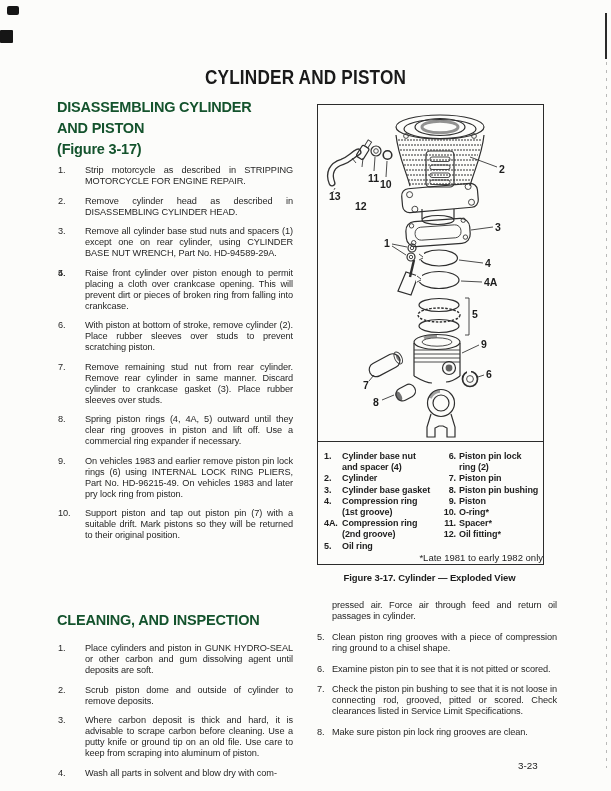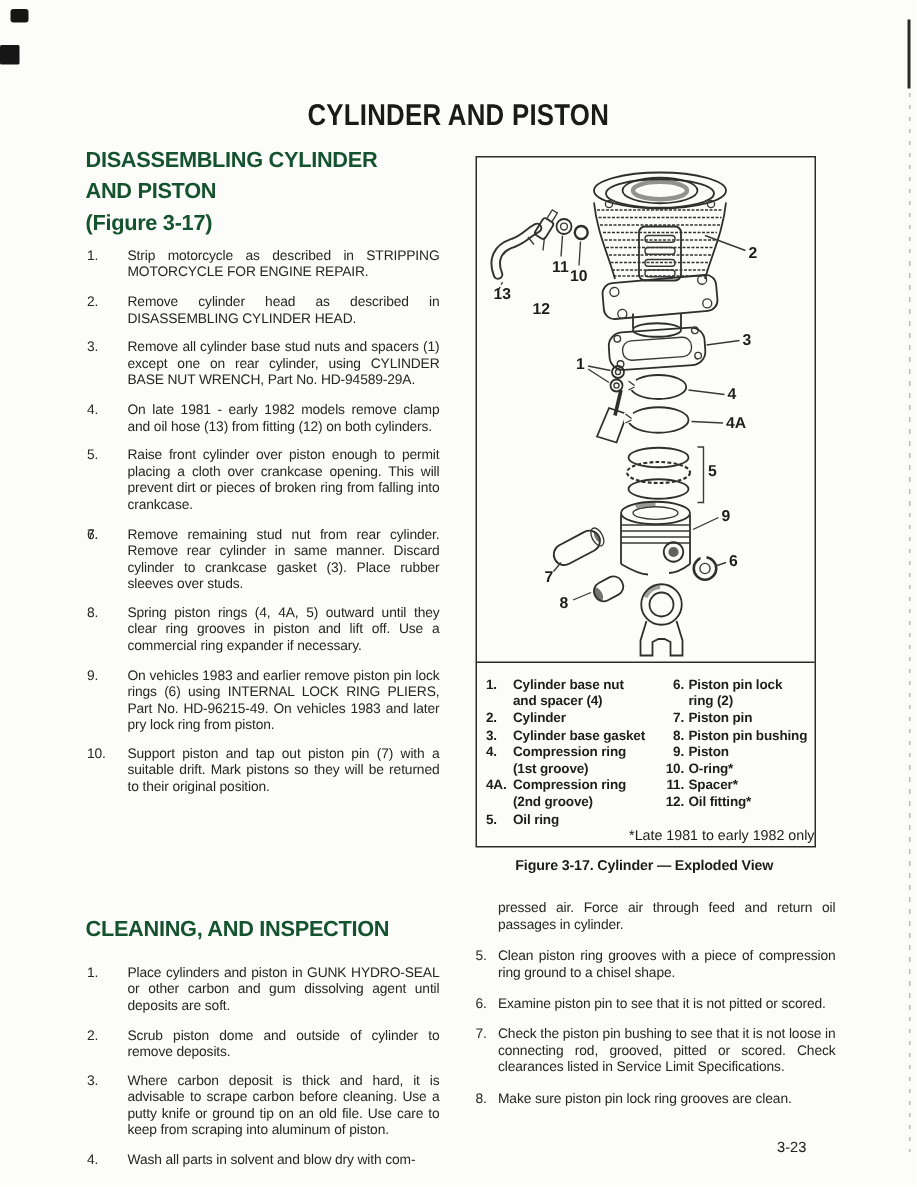--- a/index.html
+++ b/index.html
@@ -86,28 +86,28 @@
         <div class="step">
           <span class="step-num">2.</span>
           <span class="step-text">Remove cylinder head as described in DISASSEMBLING CYLINDER HEAD.</span>
         </div>
         <div class="step">
           <span class="step-num">3.</span>
           <span class="step-text">Remove all cylinder base stud nuts and spacers (1) except one on rear cylinder, using CYLINDER BASE NUT WRENCH, Part No. HD-94589-29A.</span>
         </div>
         <div class="step">
           <span class="step-num">4.</span>
-          <span class="step-text">On late 1981 - early 1982 models remove clamp and oil hose (13) from fitting (12) on both cylinders.</span>
         </div>
         <div class="step">
           <span class="step-num">5.</span>
           <span class="step-text">Raise front cylinder over piston enough to permit placing a cloth over crankcase opening. This will prevent dirt or pieces of broken ring from falling into crankcase.</span>
         </div>
         <div class="step">
           <span class="step-num">6.</span>
+          <span class="step-text">With piston at bottom of stroke, remove cylinder (2). Place rubber sleeves over studs to prevent scratching piston.</span>
         </div>
         <div class="step">
           <span class="step-num">7.</span>
           <span class="step-text">Remove remaining stud nut from rear cylinder. Remove rear cylinder in same manner. Discard cylinder to crankcase gasket (3). Place rubber sleeves over studs.</span>
         </div>
         <div class="step">
           <span class="step-num">8.</span>
           <span class="step-text">Spring piston rings (4, 4A, 5) outward until they clear ring grooves in piston and lift off. Use a commercial ring expander if necessary.</span>
         </div>
         <div class="step">

